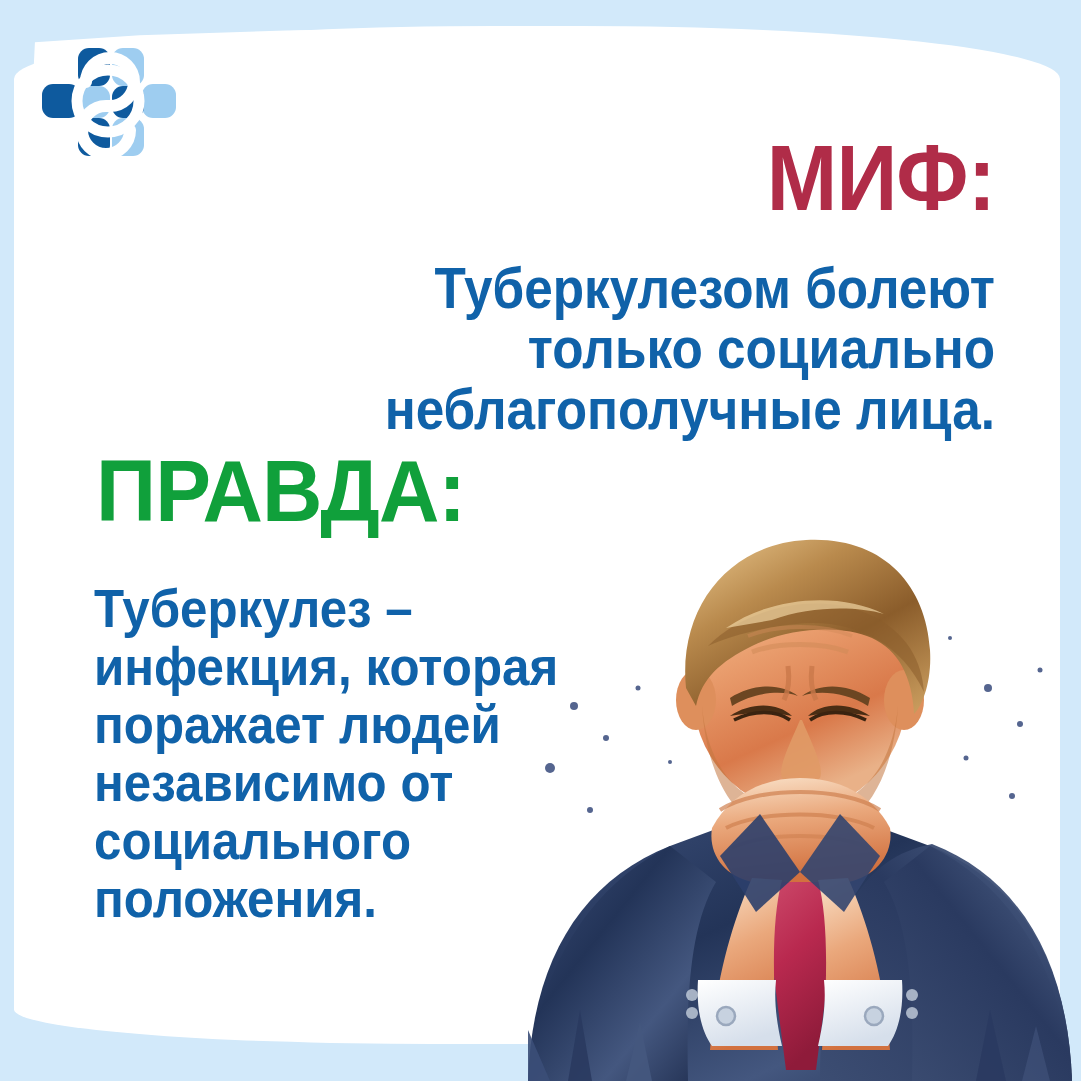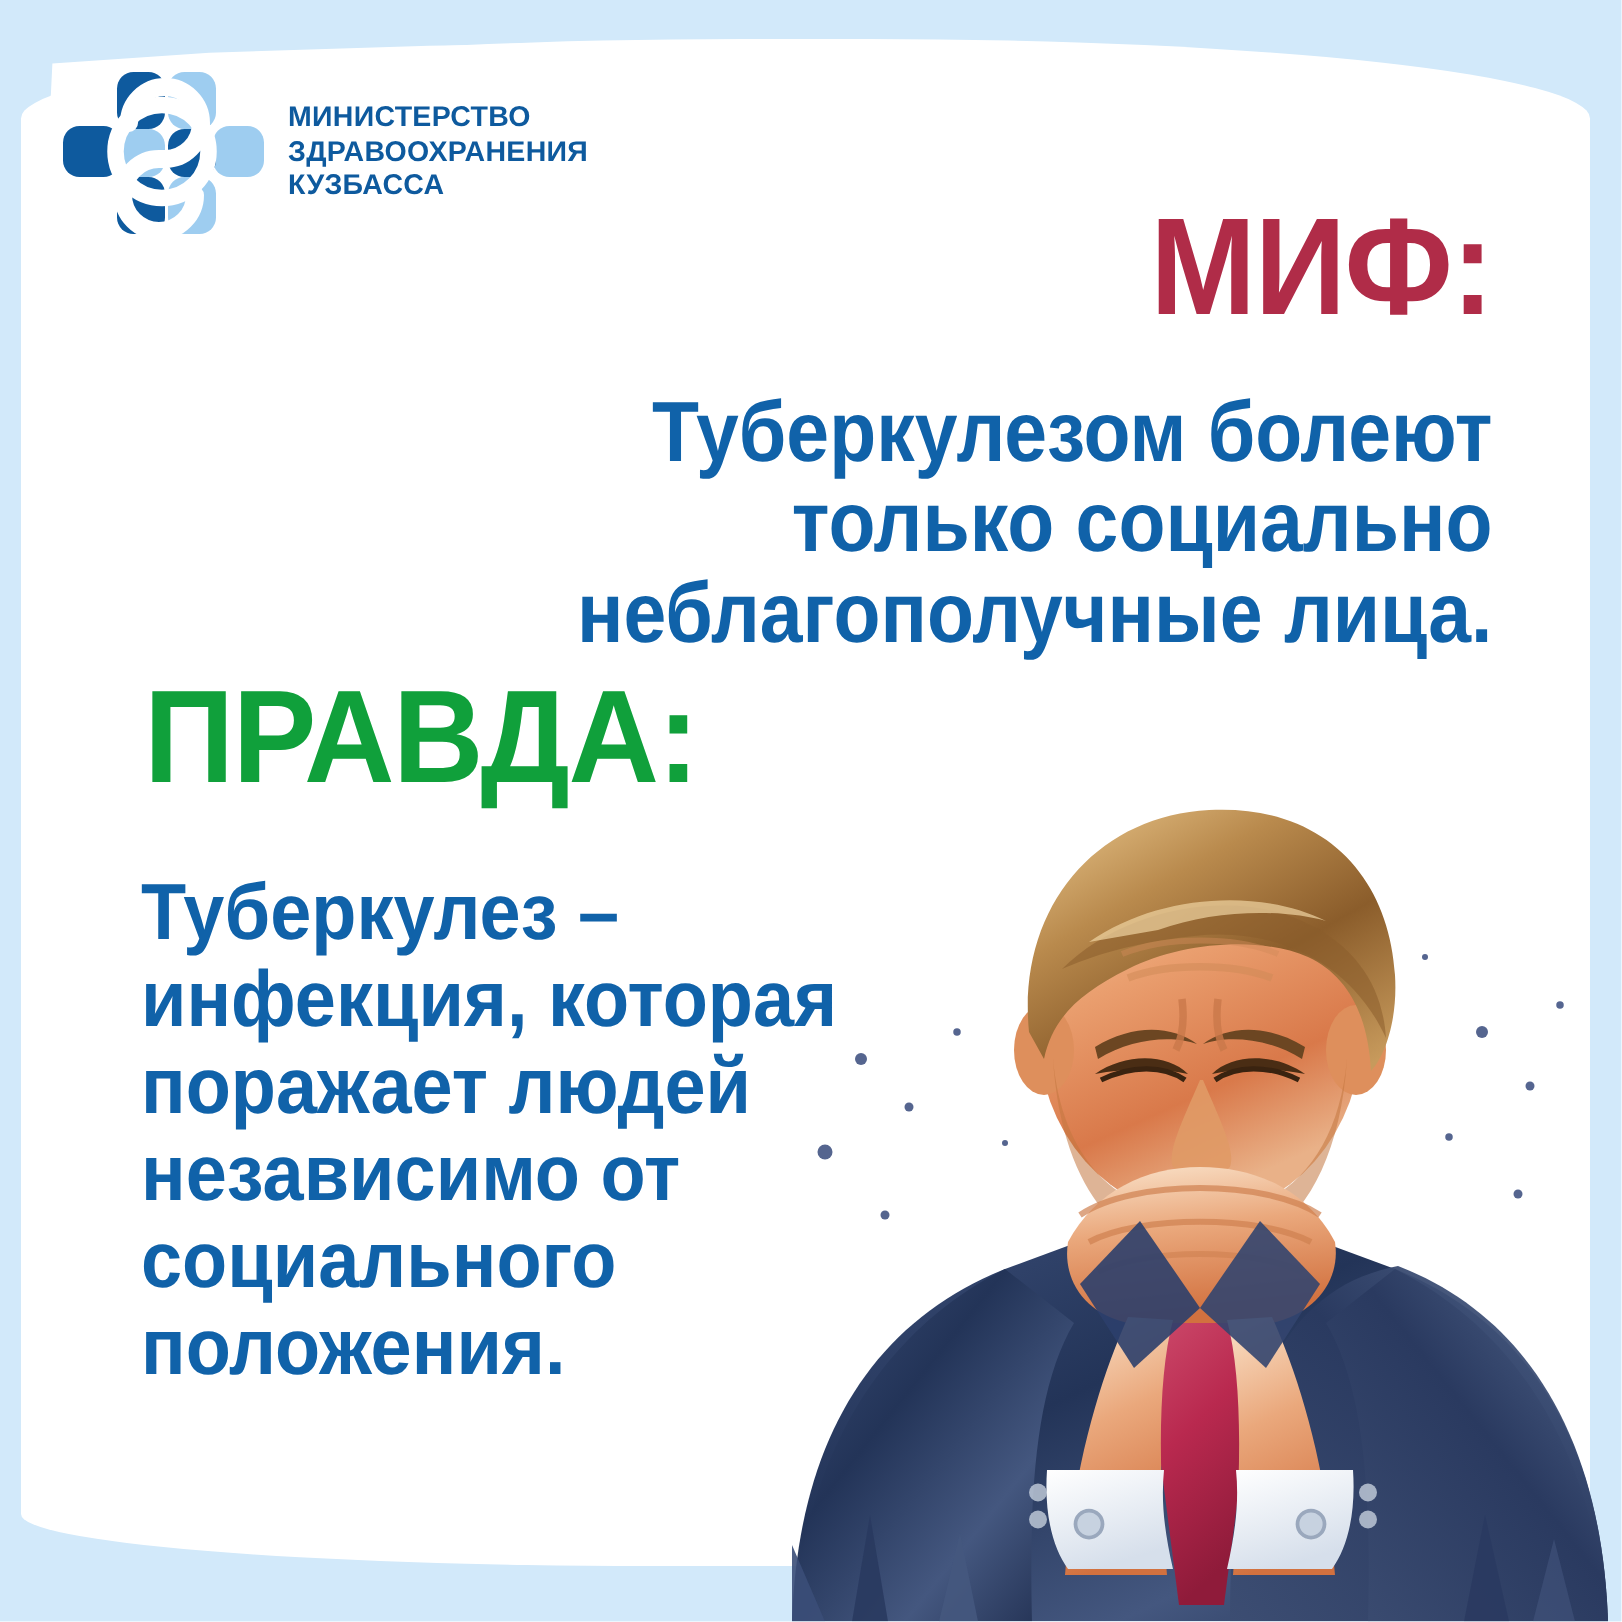--- a/index.html
+++ b/index.html
@@ -128,25 +128,20 @@
 
           <rect x="40" y="44" width="32" height="32" rx="11" fill="#9ecdf0"></rect>
 
           <rect x="74" y="44" width="32" height="32" rx="11" fill="#0e5a9e"></rect>
 
           <rect x="40" y="76" width="32" height="38" rx="11" fill="#0e5a9e"></rect>
 
           <rect x="74" y="76" width="32" height="38" rx="11" fill="#9ecdf0"></rect>
         </g>
       </svg>
-    </div>
-    <div class="logo-text">
-      <div>МИНИСТЕРСТВО</div>
-      <div>ЗДРАВООХРАНЕНИЯ</div>
-      <div>КУЗБАССА</div>
     </div>
   </div>
 
   <div class="myth-label">МИФ:</div>
   <div class="myth-body">Туберкулезом болеют только социально неблагополучные лица.</div>
 
   <div class="truth-label">ПРАВДА:</div>
   <div class="truth-body">Туберкулез – инфекция, которая поражает людей независимо от социального положения.</div>
 
   <div class="illus">

